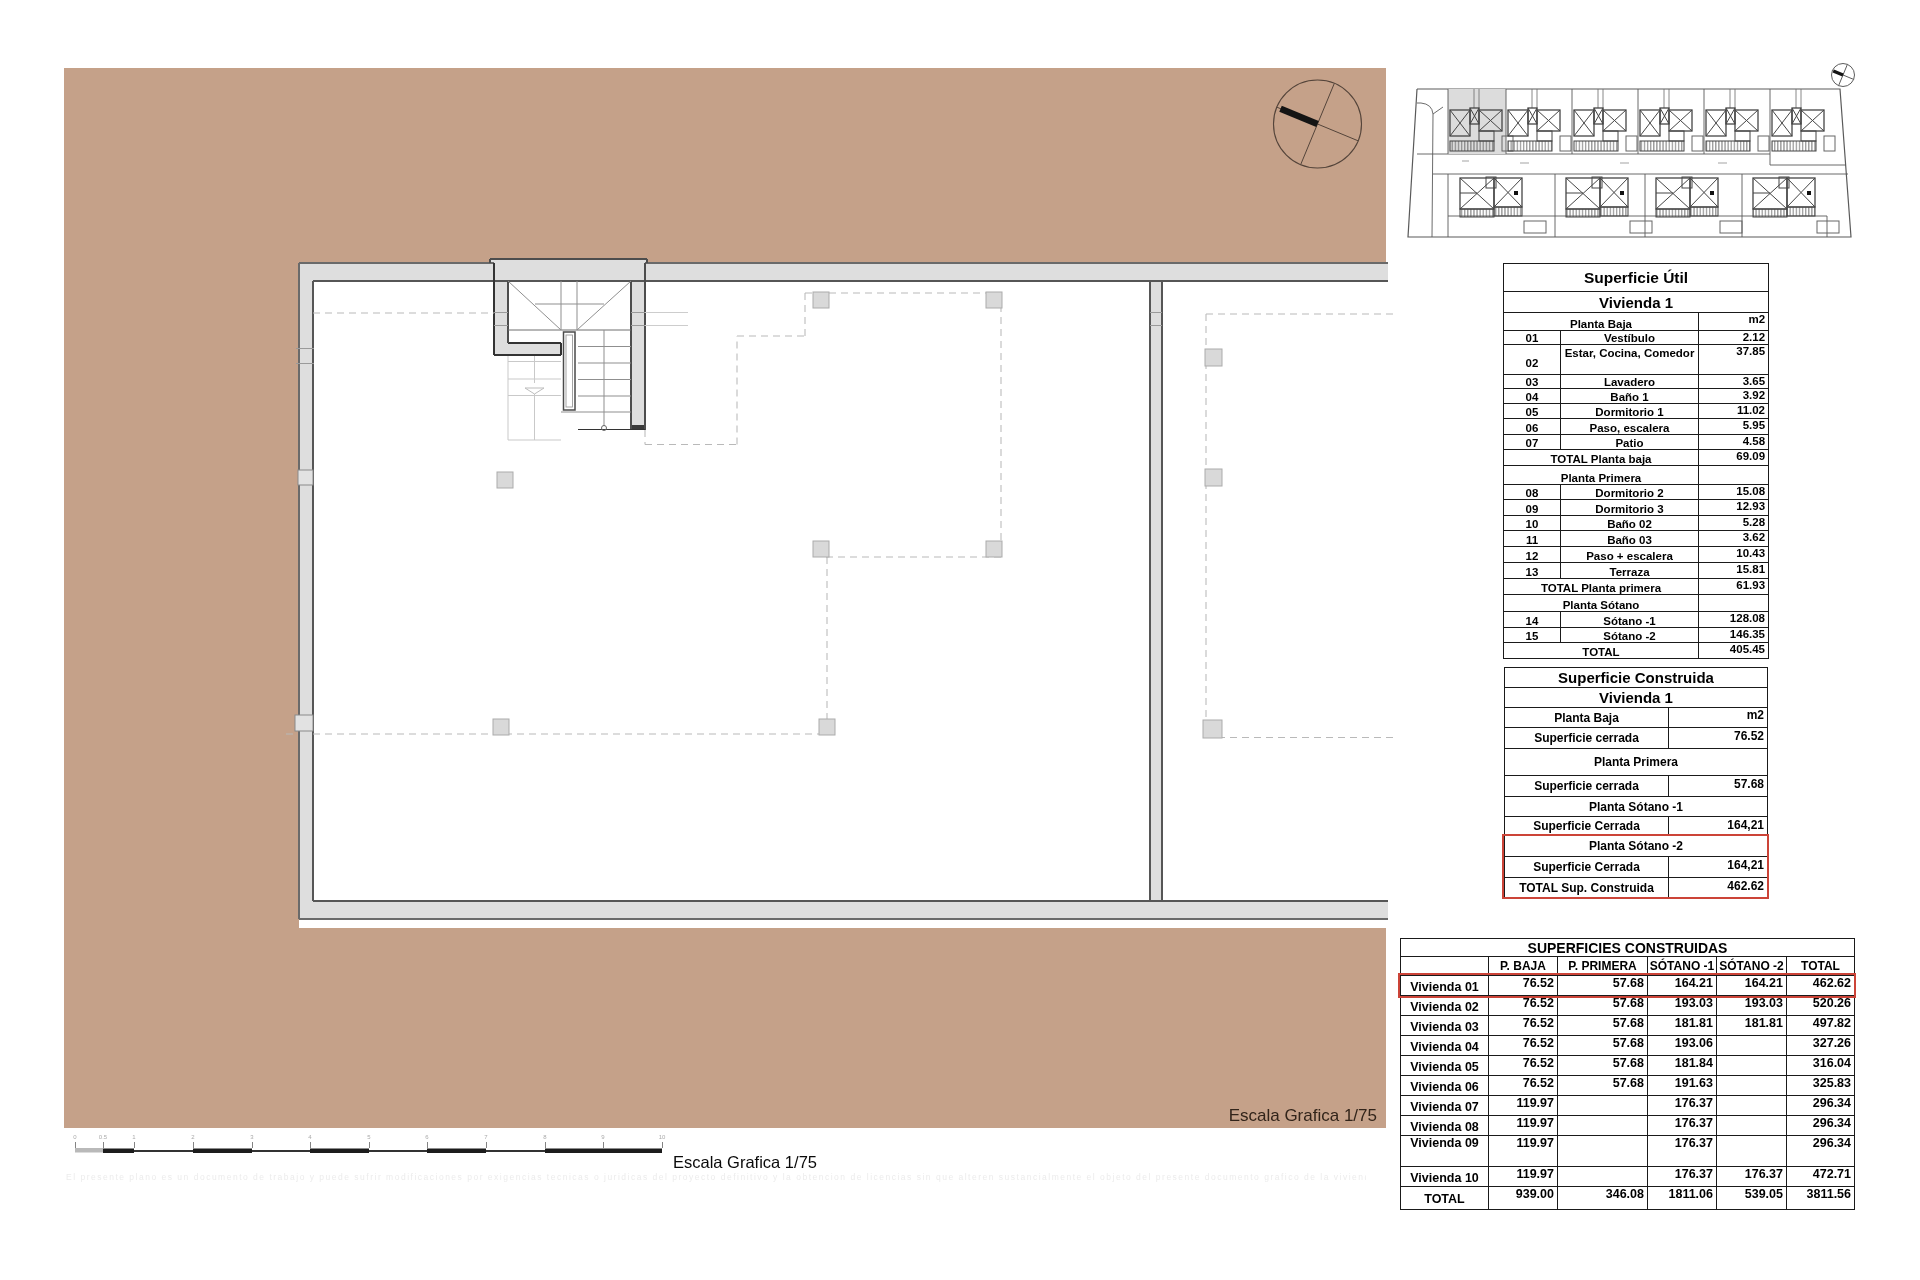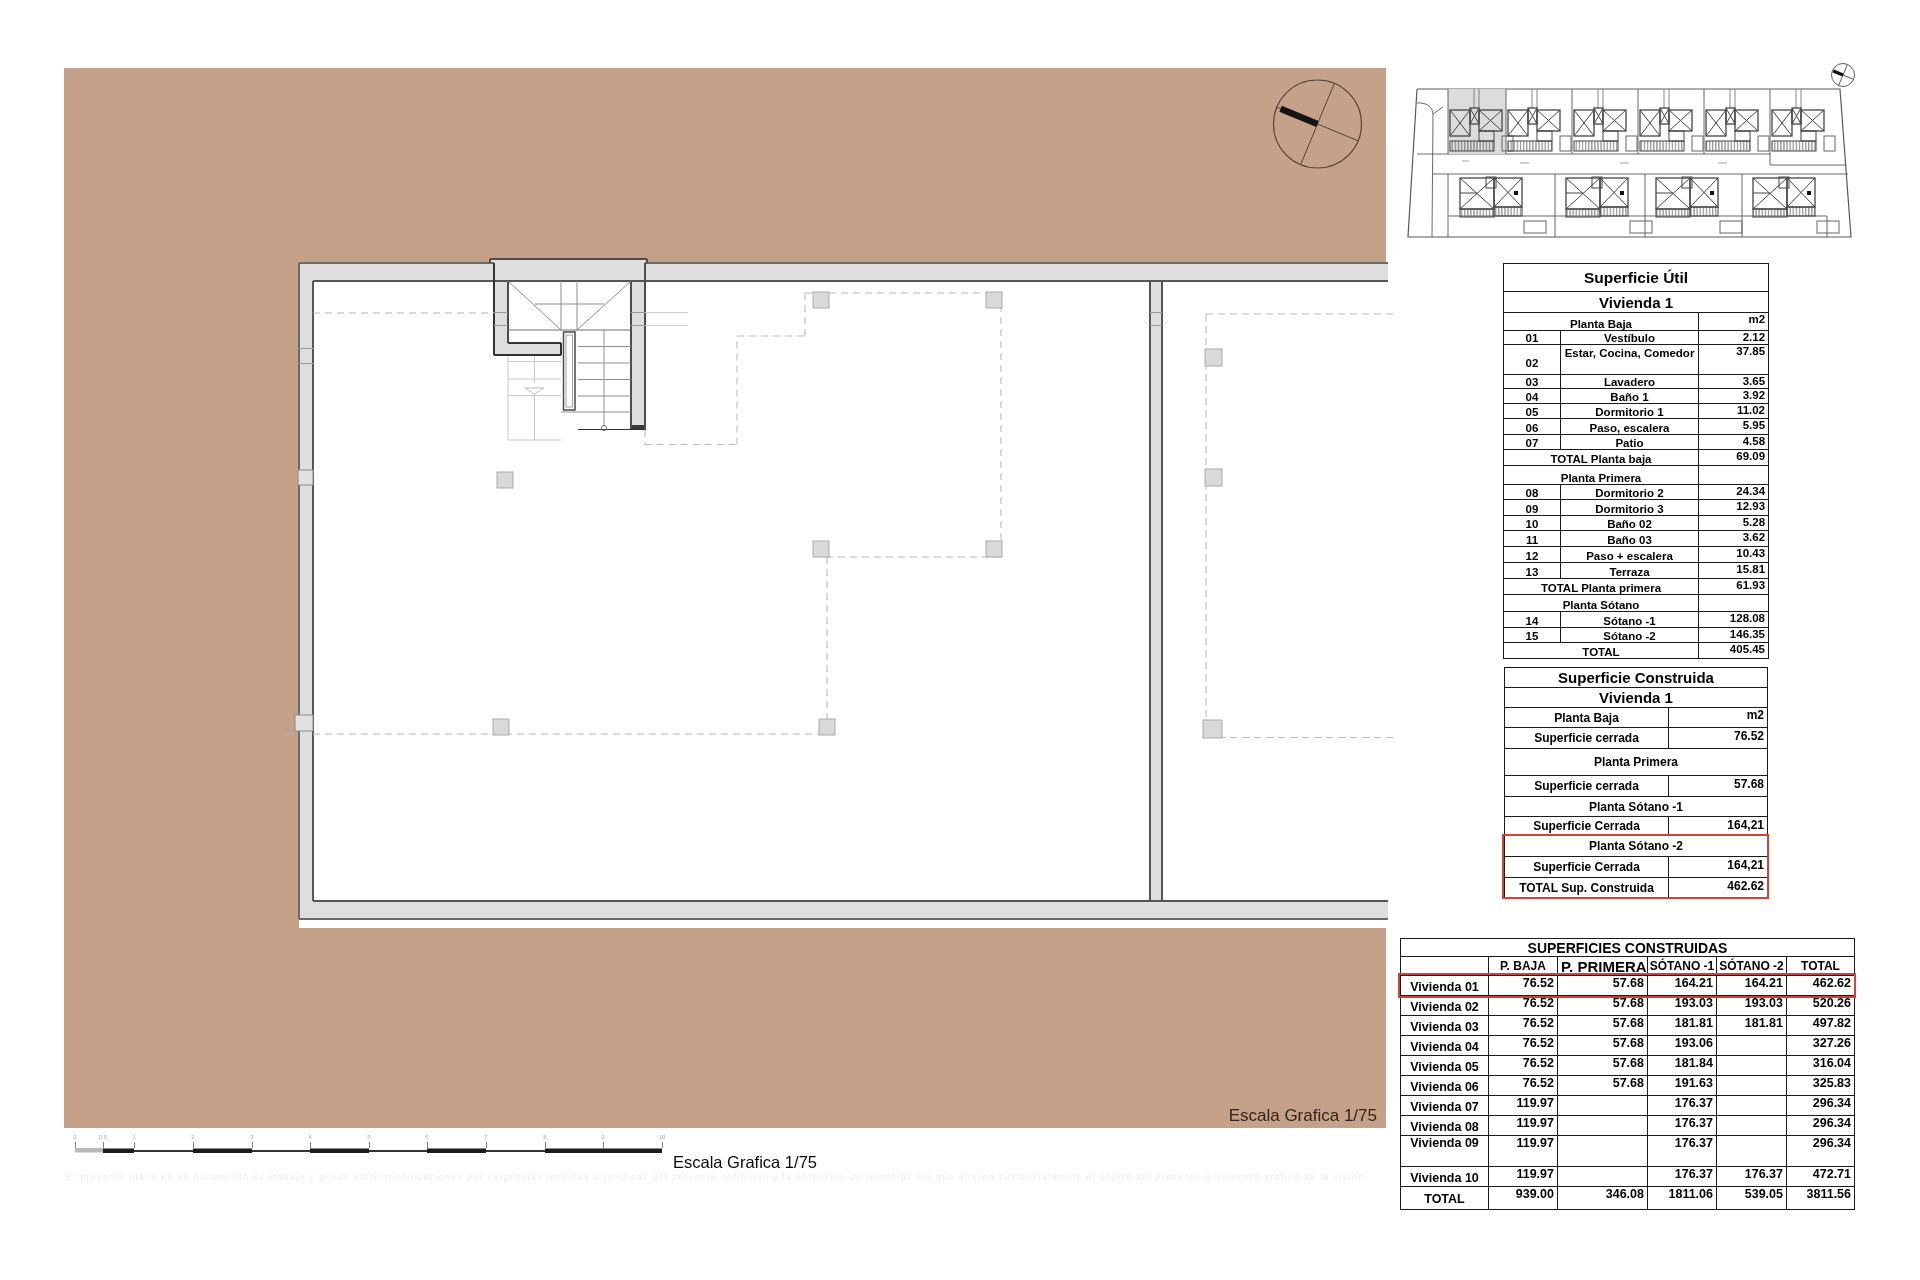--- a/index.html
+++ b/index.html
@@ -335,21 +335,21 @@
         <td colspan="2" class="lbl">TOTAL Planta baja</td>
         <td class="num">69.09</td>
       </tr>
 <tr style="height:19px">
         <td colspan="2" class="lbl">Planta Primera</td>
         <td class="num"></td>
       </tr>
 <tr style="height:15px">
         <td class="lbl">08</td>
         <td class="lbl">Dormitorio 2</td>
-        <td class="num">24.34</td>
+        <td class="num">15.08</td>
       </tr>
 <tr style="height:16px">
         <td class="lbl">09</td>
         <td class="lbl">Dormitorio 3</td>
         <td class="num">12.93</td>
       </tr>
 <tr style="height:15px">
         <td class="lbl">10</td>
         <td class="lbl">Baño 02</td>
         <td class="num">5.28</td>
@@ -449,21 +449,21 @@
       <col style="width:70px">
       <col style="width:68px">
     </colgroup>
 <tbody>
       <tr style="height:18px">
         <td colspan="6" class="ctr" style="font-size:14px">SUPERFICIES CONSTRUIDAS</td>
       </tr>
 <tr style="height:19px">
         <td></td>
         <td class="ctr" style="font-size:12px">P. BAJA</td>
-        <td class="ctr" style="font-size:15px">P. PRIMERA</td>
+        <td class="ctr" style="font-size:12px">P. PRIMERA</td>
         <td class="ctr" style="font-size:12px;padding:0 1px">SÓTANO -1</td>
         <td class="ctr" style="font-size:12px;padding:0 1px">SÓTANO -2</td>
         <td class="ctr" style="font-size:12px">TOTAL</td>
       </tr>
 <tr style="height:20px">
         <td class="lbl" style="padding-bottom:1px">Vivienda 01</td>
         <td class="num">76.52</td>
         <td class="num">57.68</td>
         <td class="num">164.21</td>
         <td class="num">164.21</td>

